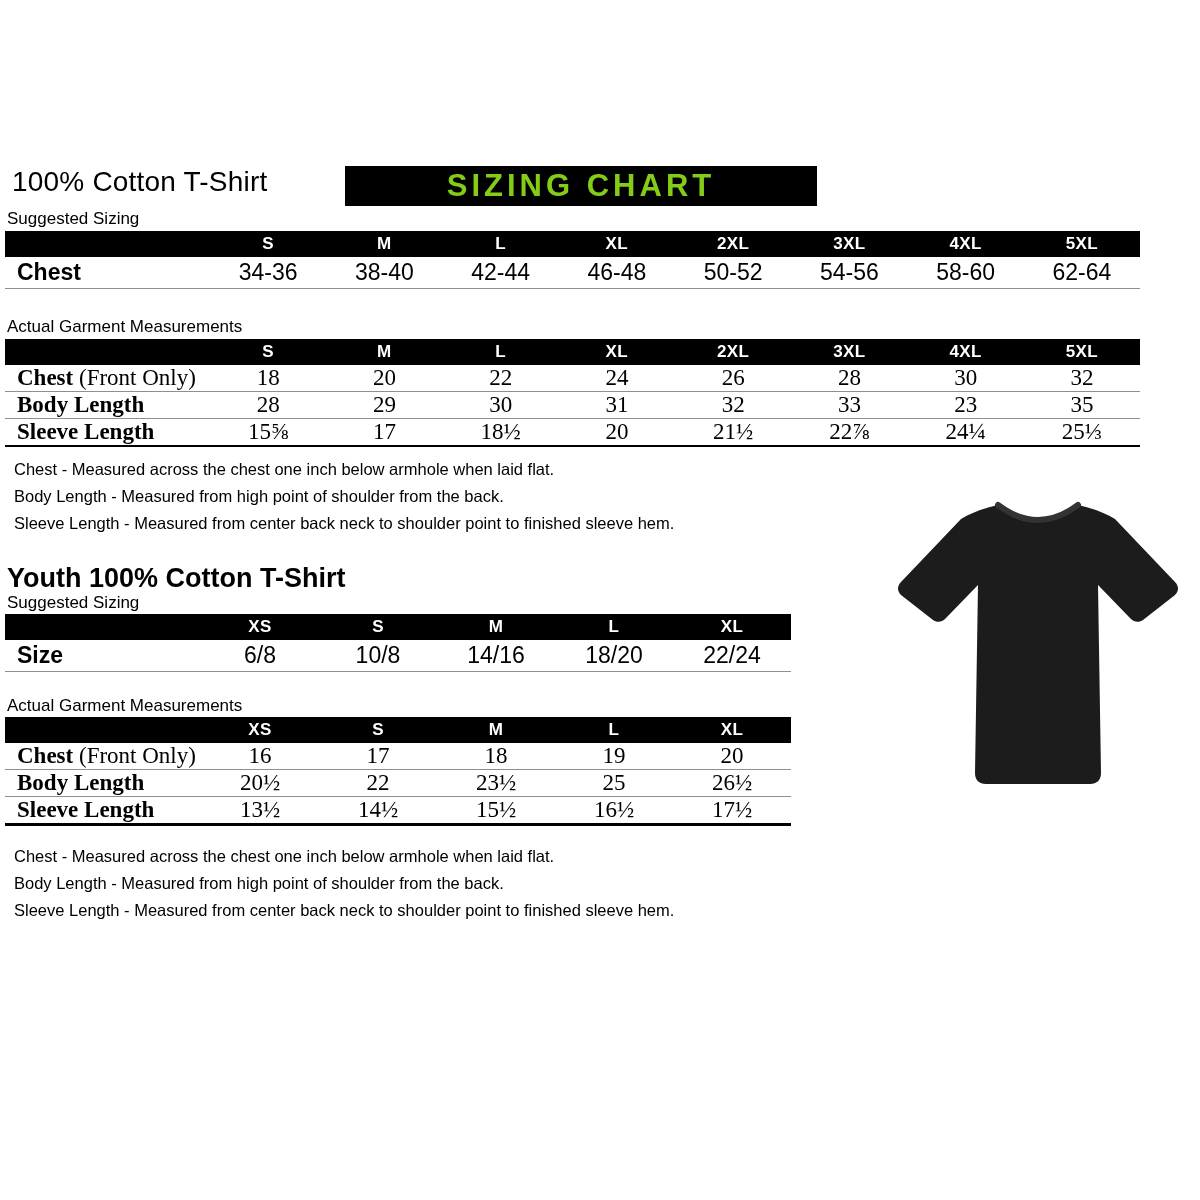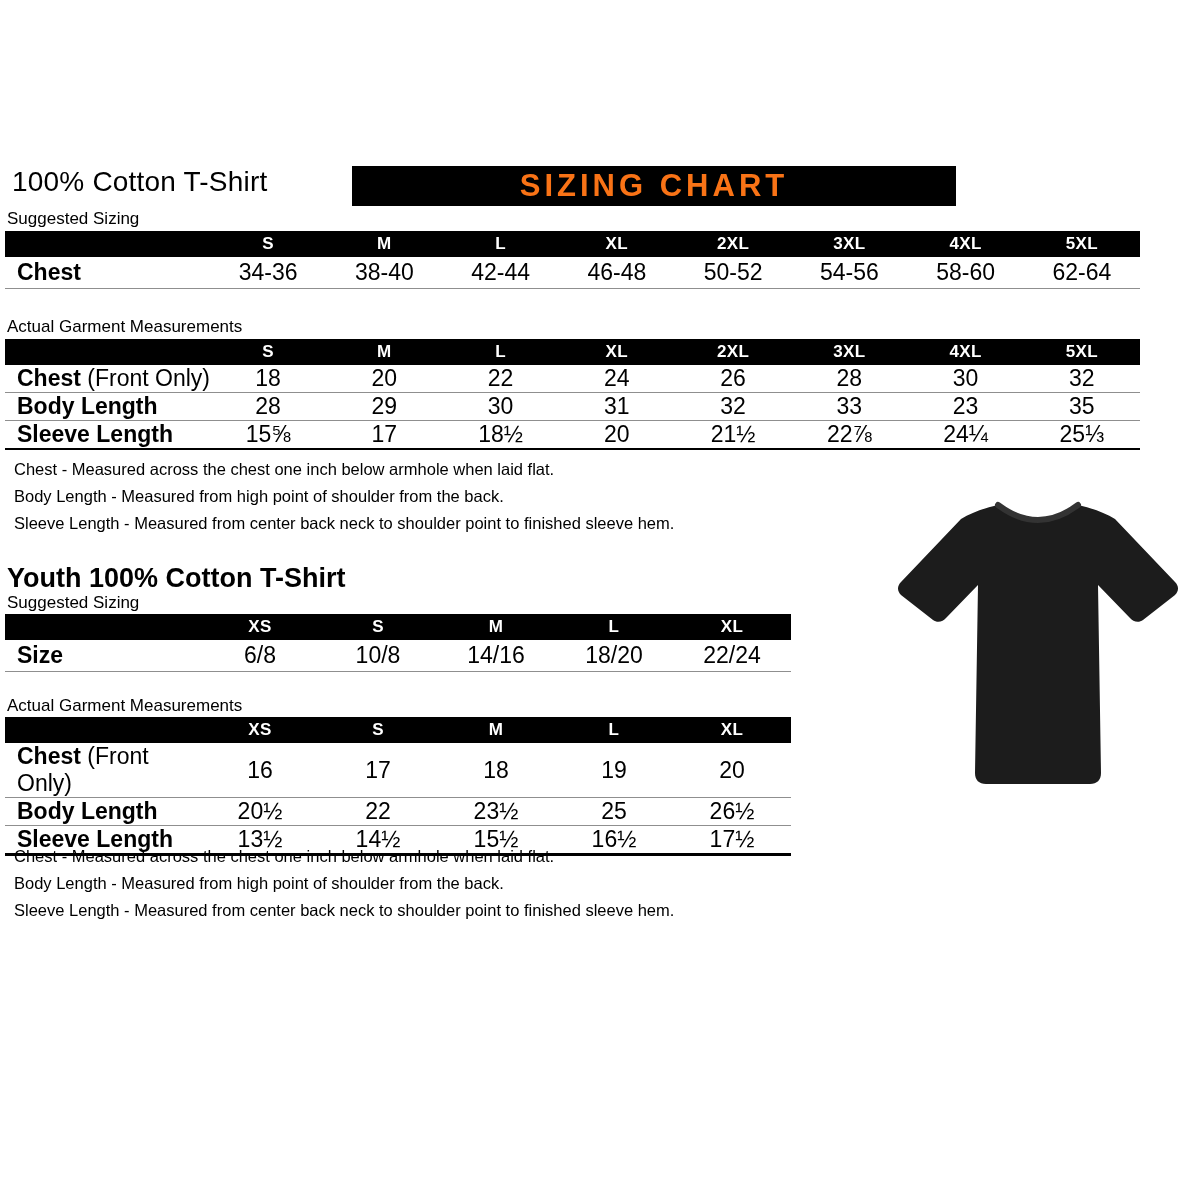--- a/index.html
+++ b/index.html
@@ -11,43 +11,43 @@
     position: relative;
     overflow: hidden;
   }
   .canvas { position: absolute; left: 0; top: 0; width: 1200px; height: 1200px; }
 
   .adult-title {
     position: absolute; left: 12px; top: 166px;
     font-size: 28px; font-weight: 400; letter-spacing: .2px;
   }
   .banner {
-    position: absolute; left: 345px; top: 166px; width: 604px; height: 40px;
-    background: #000; color: #f97316;
+    position: absolute; left: 345px; top: 166px; width: 472px; height: 40px;
+    background: #000; color: #84cc16;
     display: flex; align-items: center; justify-content: center;
-    font-size: 31px; font-weight: 700; letter-spacing: 4px; margin-left: 7px;
+    font-size: 31px; font-weight: 700; letter-spacing: 4px;
   }
   .section-label { position: absolute; left: 7px; font-size: 17px; }
 
   table.size-table {
     position: absolute;
     border-collapse: collapse;
     table-layout: fixed;
   }
   .size-table th {
     background: #000; color: #fff;
     font-size: 17px; font-weight: 700;
     height: 26px; padding: 0; text-align: center; letter-spacing: .4px;
   }
   .size-table td {
     font-size: 23px; text-align: center; padding: 0;
     border-bottom: 1px solid #8f8f8f;
   }
   .size-table.suggested td { height: 31px; }
-  .size-table.actual td { height: 16px; }
+  .size-table.actual td { height: 16px; font-family: Liberation Serif, serif; }
   .size-table td.lbl { text-align: left; padding-left: 12px; }
   .size-table .b { font-weight: 700; }
   .size-table.actual tbody tr:last-child td { border-bottom: 2px solid #000; }
   .size-table.actual.youth tbody tr:last-child td { border-bottom: 3px solid #000; }
 
   .notes { position: absolute; left: 14px; }
   .notes p { margin: 0 0 7px 0; font-size: 16.5px; line-height: 20px; }
 
   .youth-title {
     position: absolute; left: 7px; top: 563px;

